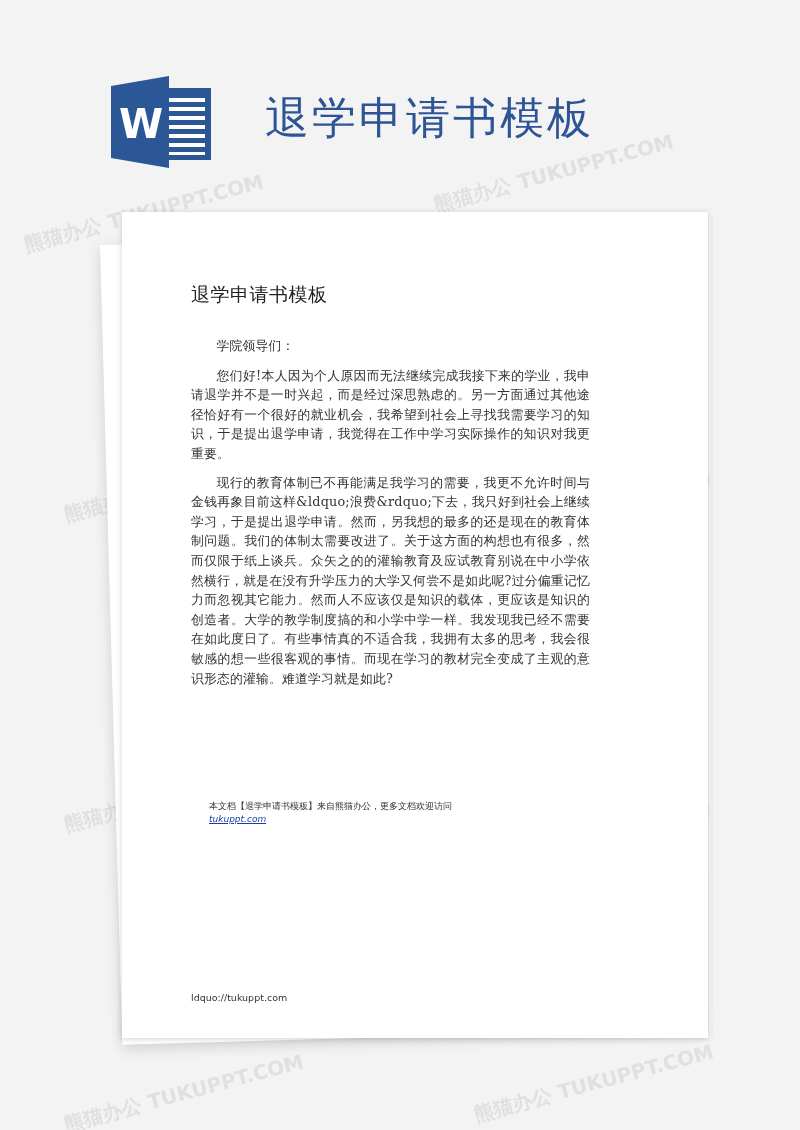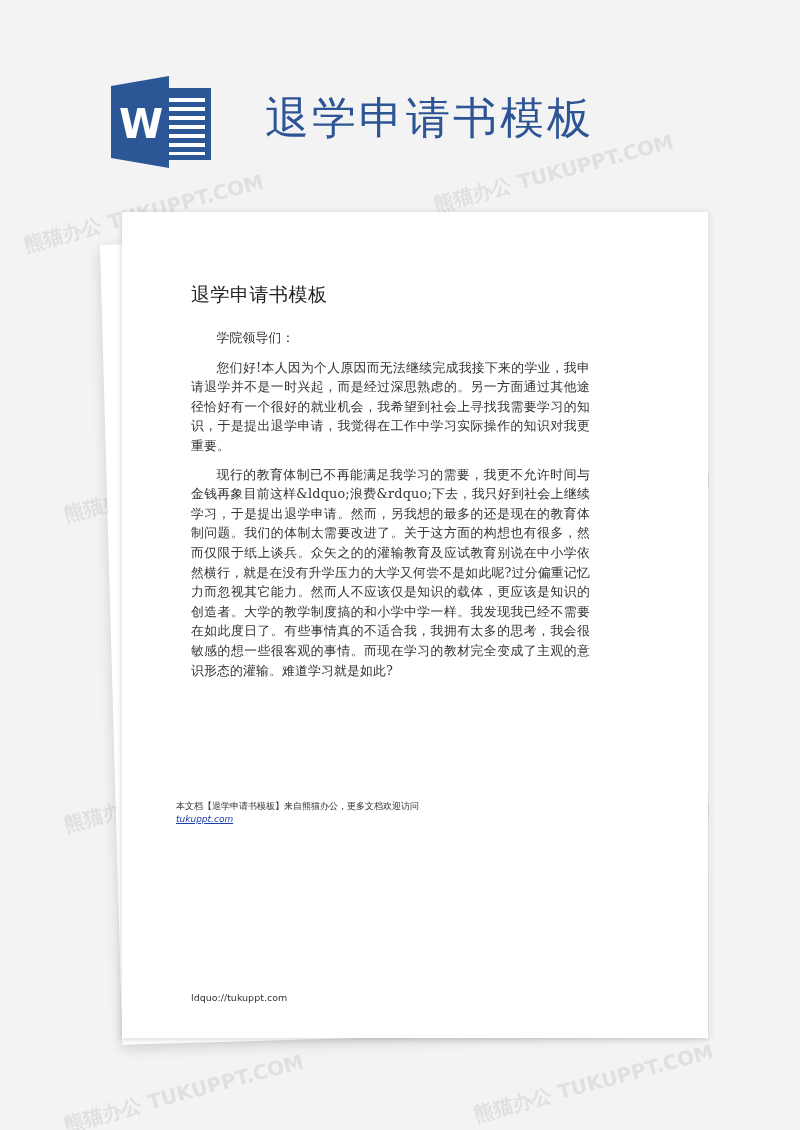--- a/index.html
+++ b/index.html
@@ -37,25 +37,25 @@
     .doc-title {
       position: absolute; left: 69px; top: 70px;
       font-family: "DejaVu Sans", sans-serif; font-size: 19px; color: #222;
       letter-spacing: 0.5px;
     }
     .doc-body {
       position: absolute; left: 69px; top: 116px; width: 399px;
       font-size: 12.8px; line-height: 19.6px; color: #333;
       text-align: justify; letter-spacing: 0.2px;
     }
-    .doc-body p { margin: 0 0 9px 0; text-indent: 2em; }
+    .doc-body p { margin: 8px 0 9px 0; text-indent: 2em; }
     .salutation { text-indent: 2em; margin-bottom: 10px !important; }
     .signature { font-family: "DejaVu Sans", sans-serif; }
     .source-note {
-      position: absolute; left: 54px; top: 588px;
+      position: absolute; left: 87px; top: 588px;
       font-family: "DejaVu Sans", sans-serif; font-size: 9px; color: #333; line-height: 13px;
     }
     .source-link { color: #1a3fa8; text-decoration: underline; display: block; font-style: italic; }
     .footer-url {
       position: absolute; left: 69px; top: 780px;
       font-family: "DejaVu Sans", sans-serif; font-size: 9.5px; color: #333;
     }
   </style>
 </head>
 <body>

